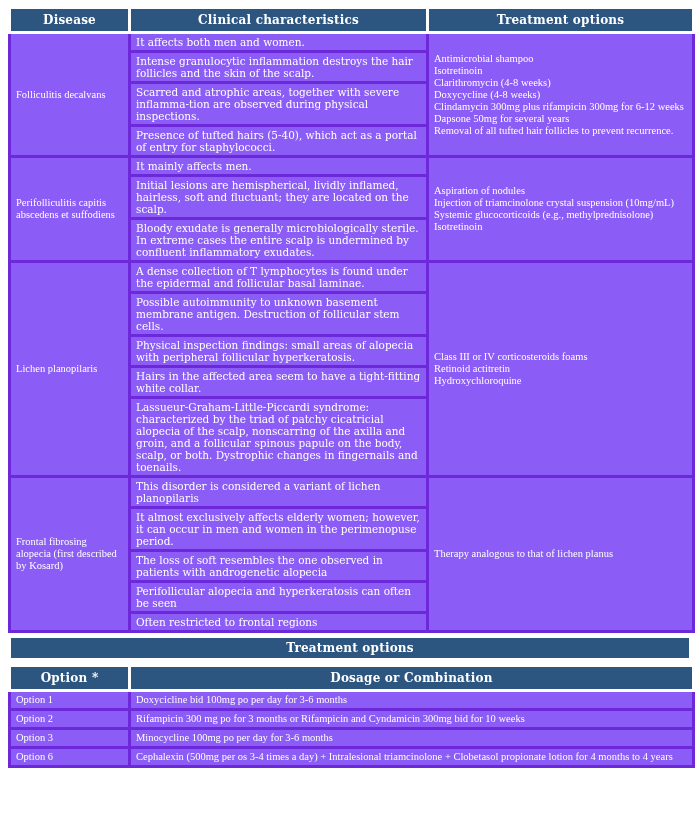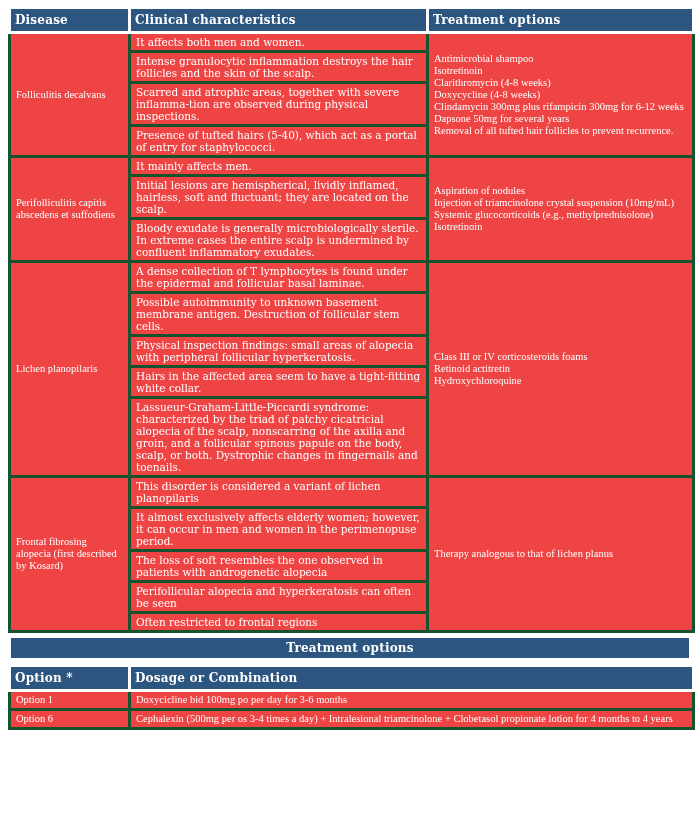--- a/index.html
+++ b/index.html
@@ -20,30 +20,30 @@
     width: 684px;
   }
   th {
     background: #2c5580;
     color: #ffffff;
     font-weight: bold;
     font-size: 12px;
     line-height: 14px;
     padding: 4px 4px;
     border: 3px solid #ffffff;
-    text-align: left;
+    text-align: center;
     letter-spacing: 0.2px;
   }
   td {
-    background: #ef4444;
+    background: #8b5cf6;
     color: #ffffff;
     font-size: 10.5px;
     line-height: 12px;
     padding: 2px 5px;
-    border: 3px solid #14532d;
+    border: 3px solid #6d28d9;
     vertical-align: middle;
     text-align: left;
     overflow: hidden;
   }
   .disease-cell, .treatment-cell, .option-cell, .dosage-cell {
     vertical-align: middle;
     font-family: Liberation Serif, serif;
   }
   .band {
     width: 684px;
@@ -172,19 +172,27 @@
         <th>Option *</th>
         <th>Dosage or Combination</th>
       </tr>
     </thead>
     <tbody id="t2-body">
         <tr>
           <td class="option-cell">Option 1</td>
           <td class="dosage-cell">Doxycicline bid 100mg po per day for 3-6 months</td>
         </tr>
         <tr>
+          <td class="option-cell">Option 2</td>
+          <td class="dosage-cell">Rifampicin 300 mg po for 3 months or Rifampicin and Cyndamicin 300mg bid for 10 weeks</td>
+        </tr>
+        <tr>
+          <td class="option-cell">Option 3</td>
+          <td class="dosage-cell">Minocycline 100mg po per day for 3-6 months</td>
+        </tr>
+        <tr>
           <td class="option-cell">Option 6</td>
           <td class="dosage-cell">Cephalexin (500mg per os 3-4 times a day) + Intralesional triamcinolone + Clobetasol propionate lotion  for 4 months to 4 years</td>
         </tr>
       </tbody>
   </table>
 
 </div>
 
 </body></html>

